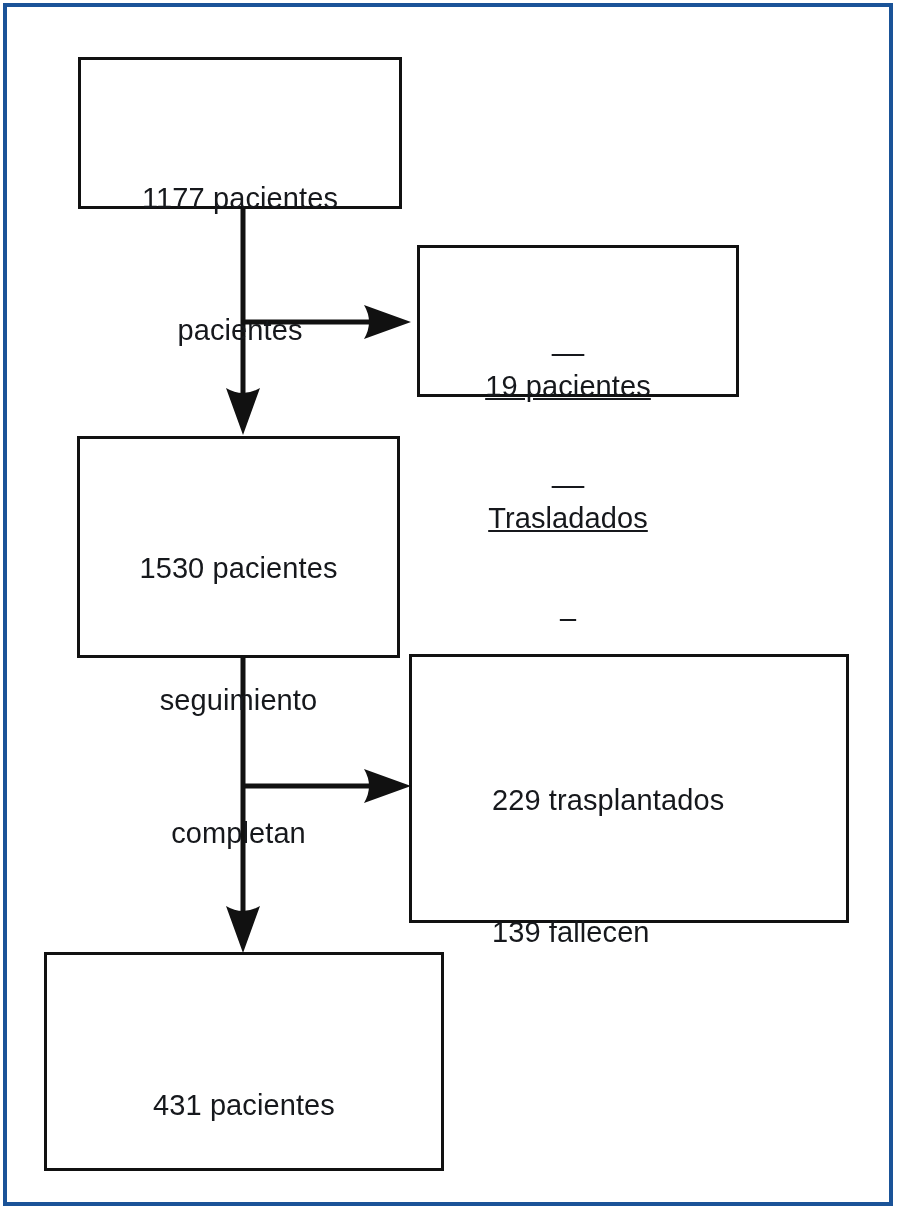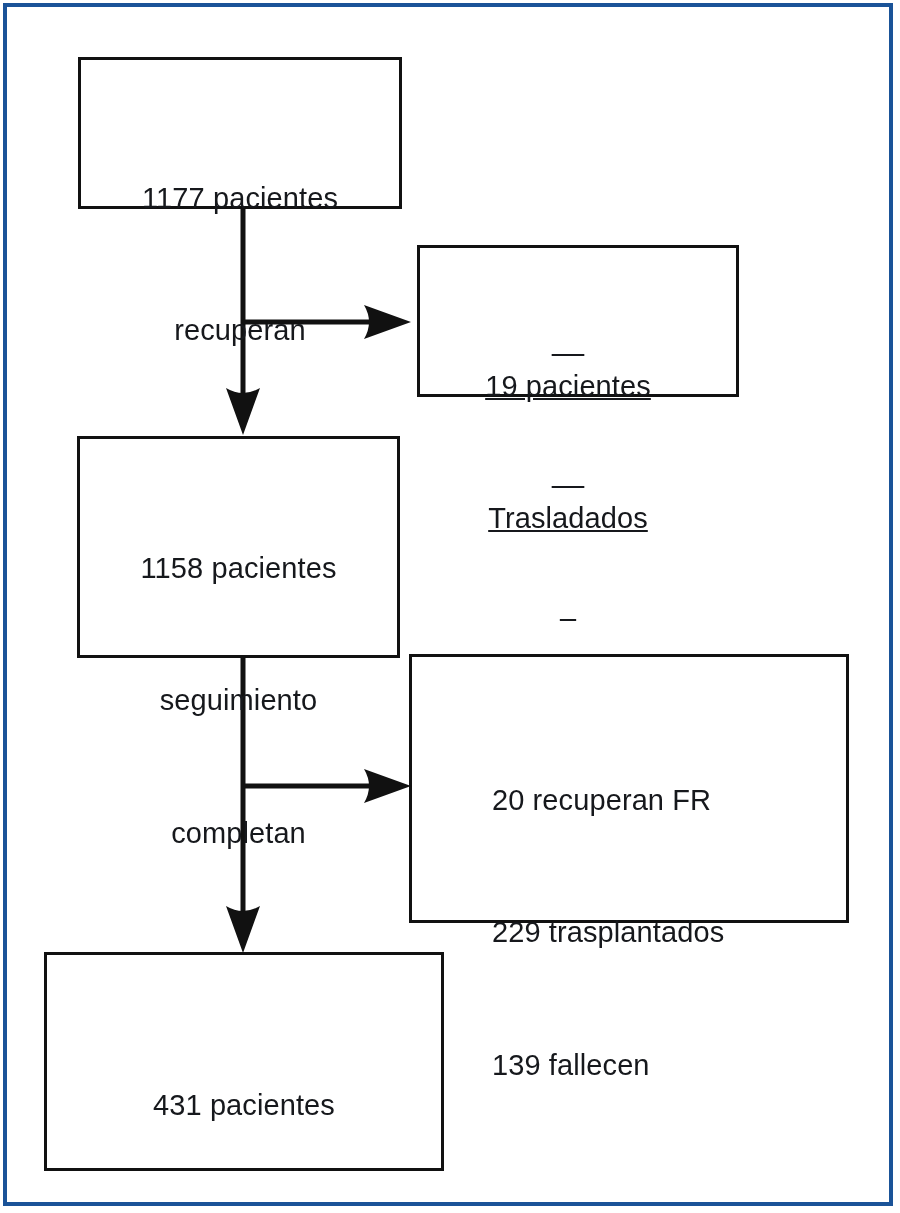--- a/index.html
+++ b/index.html
@@ -115,36 +115,35 @@
     </g>
 
     <g>
       <line class="connector-line" x1="243" y1="786" x2="380" y2="786"></line>
       <path class="connector-head" d="M 411 786 L 364 769 Q 374 786 364 803 Z"></path>
     </g>
   </svg>
 
   <div id="text-box-included" class="box-text centered">
     <span class="text-line">1177 pacientes</span>
-    <span class="text-line">recuperan</span>
+    <span class="text-line">pacientes</span>
   </div>
 
   <div id="text-box-transfer" class="box-text centered">
     <span class="text-line">19 pacientes</span>
     <span class="text-line">Trasladados</span>
   </div>
 
   <div id="text-box-completed" class="box-text centered">
-    <span class="text-line">1158 pacientes</span>
+    <span class="text-line">1530 pacientes</span>
     <span class="text-line">seguimiento</span>
     <span class="text-line">completan</span>
   </div>
 
   <div id="text-box-dropouts" class="box-text left">
-    <span class="text-line">20 recuperan FR</span>
     <span class="text-line">229 trasplantados</span>
     <span class="text-line">139 fallecen</span>
   </div>
 
   <div id="text-box-remaining" class="box-text centered">
     <span class="text-line">431 pacientes</span>
     
     
   </div>
 

